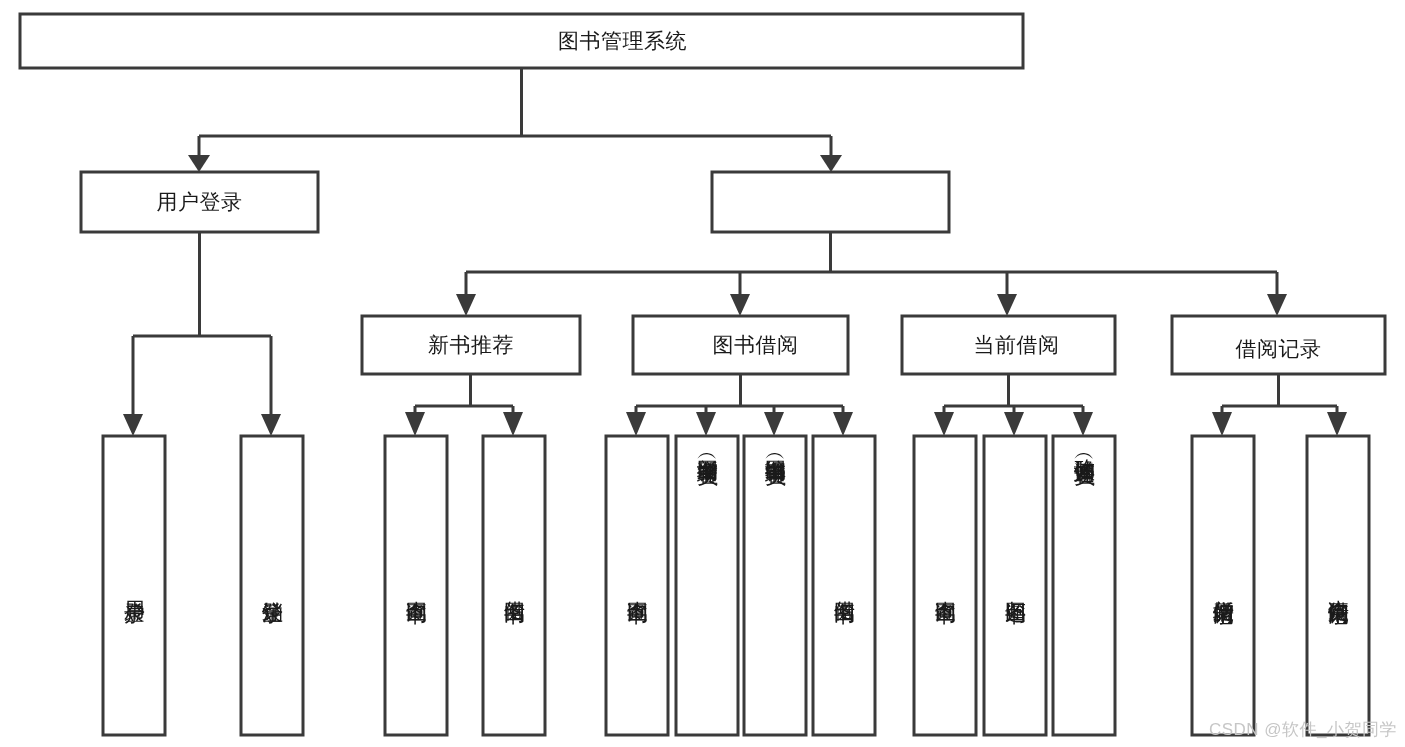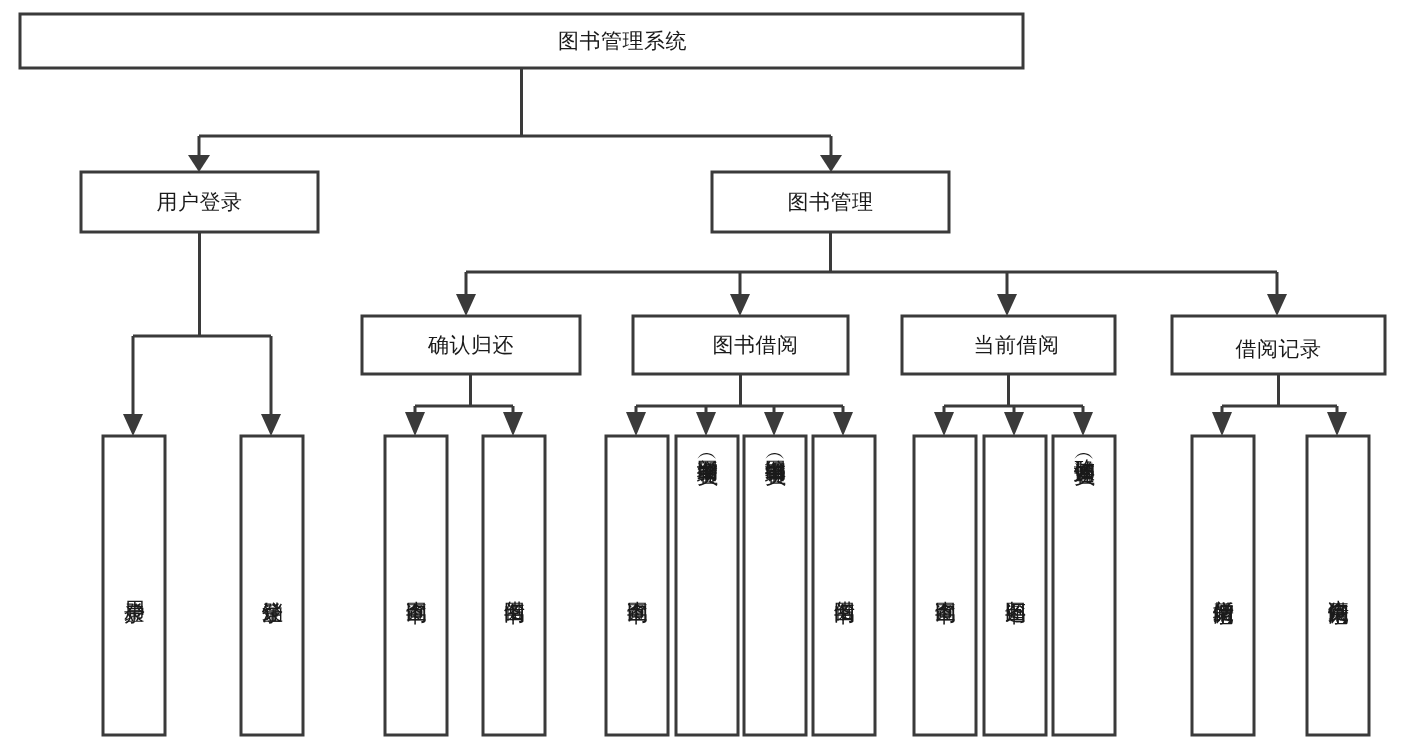--- a/index.html
+++ b/index.html
@@ -150,23 +150,22 @@
     <rect class="node-box" x="984" y="436" width="62" height="299"></rect>
     <rect class="node-box" x="1053" y="436" width="62" height="299"></rect>
 
     <rect class="node-box" x="1192" y="436" width="62" height="299"></rect>
     <rect class="node-box" x="1307" y="436" width="62" height="299"></rect>
   </svg>
 
   <div class="node-label-h" style="left:20px; top:14px; width:1205px; height:54px;">图书管理系统</div>
 
   <div class="node-label-h" style="left:81px; top:172px; width:237px; height:60px;">用户登录</div>
-  <div class="node-label-h" style="left:712px; top:172px; width:237px; height:60px;">图书管理</div>
 
-  <div class="node-label-h" style="left:362px; top:316px; width:218px; height:58px;">确认归还</div>
+  <div class="node-label-h" style="left:362px; top:316px; width:218px; height:58px;">新书推荐</div>
   <div class="node-label-h" style="left:633px; top:316px; width:215px; height:58px;padding-left:15px;">图书借阅</div>
   <div class="node-label-h" style="left:902px; top:316px; width:213px; height:58px;padding-left:8px;">当前借阅</div>
   <div class="node-label-h" style="left:1172px; top:316px; width:213px; height:66px;">借阅记录</div>
 
   <div class="node-label-v" style="left:103px; top:436px; width:62px; height:299px;">用户登录</div>
   <div class="node-label-v" style="left:241px; top:436px; width:62px; height:299px;">注销登录</div>
 
   <div class="node-label-v" style="left:385px; top:436px; width:62px; height:299px;">查询图书</div>
   <div class="node-label-v" style="left:483px; top:436px; width:62px; height:299px;">借阅图书</div>
 
@@ -175,14 +174,15 @@
   <div class="node-label-v align-top" style="left:744px; top:436px; width:62px; height:299px;">编辑图书（管理员）</div>
   <div class="node-label-v" style="left:813px; top:436px; width:62px; height:299px;">借阅图书</div>
 
   <div class="node-label-v" style="left:914px; top:436px; width:62px; height:299px;">查询图书</div>
   <div class="node-label-v" style="left:984px; top:436px; width:62px; height:299px;">归还图书</div>
   <div class="node-label-v align-top" style="left:1053px; top:436px; width:62px; height:299px;">确认归还（管理员）</div>
 
   <div class="node-label-v" style="left:1192px; top:436px; width:62px; height:299px;">新增借阅记录</div>
   <div class="node-label-v" style="left:1307px; top:436px; width:62px; height:299px;">查询借阅记录</div>
 
+  <div class="watermark">CSDN @软件_小贺同学</div>
 
 </div>
 
 </body></html>

